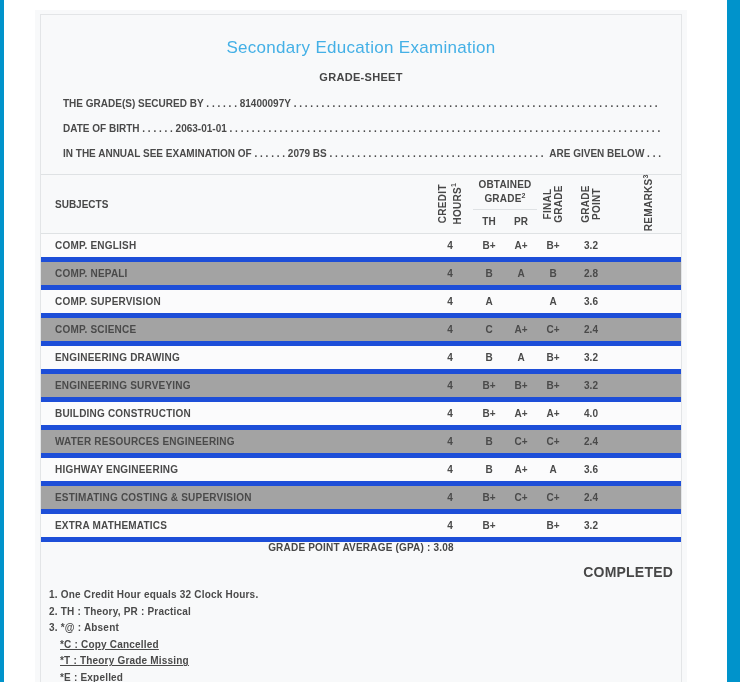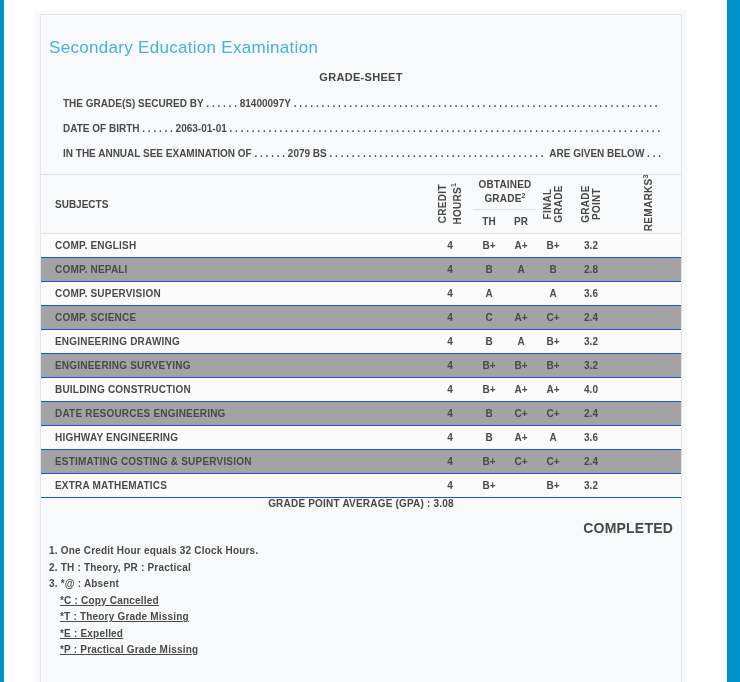--- a/index.html
+++ b/index.html
@@ -16,21 +16,21 @@
     position:absolute;left:35px;top:10px;width:652px;height:672px;
     background:#f8f9fa;box-sizing:border-box;padding:4px 5px 0 5px;
   }
   .card{
     box-sizing:border-box;width:100%;height:100%;
     border:1px solid #e3e5e7;border-bottom:none;
     background:#f8f9fa;
     padding:9px 8px 0 8px;
   }
   .title{
-    margin-top:14px;
+    margin-top:14px;text-align:center;
     font-size:17px;font-weight:400;letter-spacing:.3px;
     color:#44b0e6;
   }
   .subtitle{
     margin-top:13px;text-align:center;
     font-size:11px;font-weight:700;letter-spacing:.3px;color:#454545;
   }
   .info{margin:8px 0 0 14px;font-size:10px;font-weight:700;color:#4a4a4a;text-align:right;}
   .info-line{display:flex;align-items:baseline;line-height:25px;white-space:nowrap;padding-right:12px;}
   .info-line .fill{flex:1;overflow:hidden;white-space:nowrap;min-width:0;}
@@ -52,21 +52,21 @@
   }
   .vtext sup,.obt-top sup{font-size:7px;}
   .obt{width:64px;display:flex;flex-direction:column;}
   .obt-top{
     flex:1;display:flex;align-items:center;justify-content:center;text-align:center;
     border-bottom:1px solid #dfe2e4;line-height:11px;letter-spacing:.2px;
   }
   .obt-top .two-line{width:56px;}
   .obt-bottom{height:23px;display:flex;}
   .obt-bottom .sub{width:32px;text-align:center;line-height:23px;}
-  .trow{display:flex;height:23px;line-height:23px;border-bottom:1px solid #1d4ed8;background:#fbfbfc;}
+  .trow{display:flex;height:23px;line-height:23px;border-bottom:5px solid #1d4ed8;background:#fbfbfc;}
   .trow.alt{background:#a3a3a3;}
   .trow .cell{text-align:center;font-weight:700;color:#4a4a4a;}
   .trow .c-subj{letter-spacing:.2px;font-weight:700;}
   .summary{text-align:center;font-size:10px;font-weight:700;color:#474747;letter-spacing:.2px;}
   .completed{margin-top:11px;text-align:right;font-size:14px;font-weight:700;color:#474747;letter-spacing:.2px;}
   .notes{margin-top:7px;font-size:10px;font-weight:700;color:#4a4a4a;}
   .note-line{line-height:16.5px;letter-spacing:.2px;}
   .note-line.indent{padding-left:11px;text-decoration:underline;}
 </style>
 </head>
@@ -189,21 +189,21 @@
       <div class="trow">
         <div class="c-subj">BUILDING CONSTRUCTION</div>
         <div class="cell c-credit">4</div>
         <div class="cell c-th">B+</div>
         <div class="cell c-pr">A+</div>
         <div class="cell c-final">A+</div>
         <div class="cell c-gp">4.0</div>
         <div class="cell c-rem"></div>
       </div>
       <div class="trow alt">
-        <div class="c-subj">DATE RESOURCES ENGINEERING</div>
+        <div class="c-subj">WATER RESOURCES ENGINEERING</div>
         <div class="cell c-credit">4</div>
         <div class="cell c-th">B</div>
         <div class="cell c-pr">C+</div>
         <div class="cell c-final">C+</div>
         <div class="cell c-gp">2.4</div>
         <div class="cell c-rem"></div>
       </div>
       <div class="trow">
         <div class="c-subj">HIGHWAY ENGINEERING</div>
         <div class="cell c-credit">4</div>

